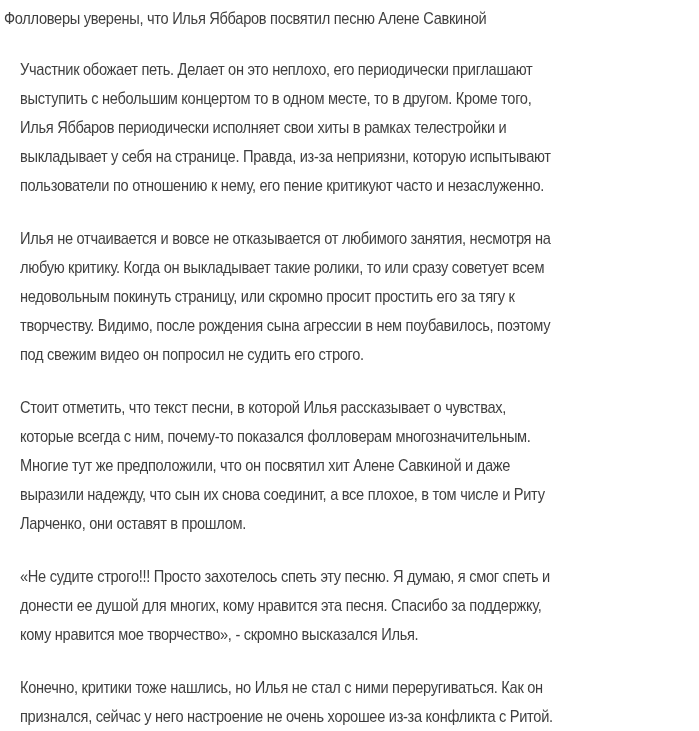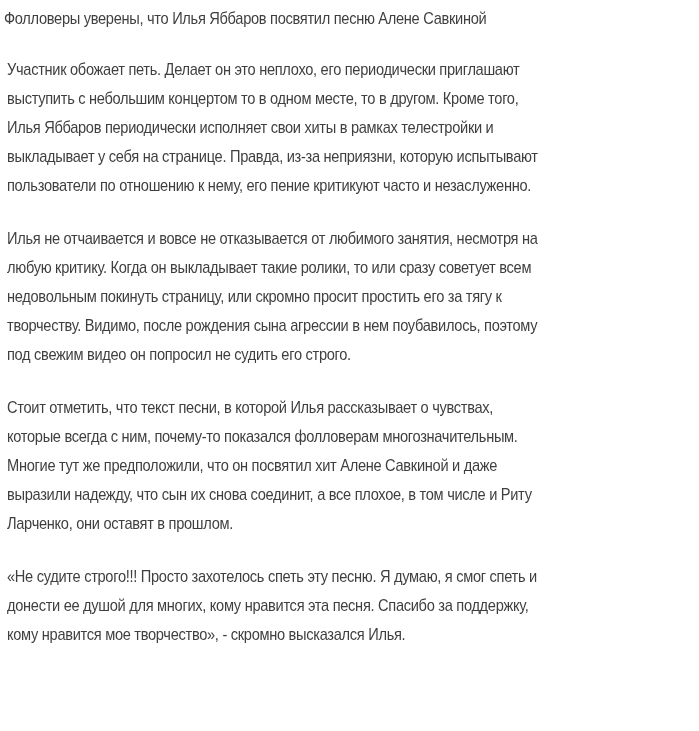--- a/index.html
+++ b/index.html
@@ -29,21 +29,21 @@
     height: 29px;
     line-height: 29px;
     transform-origin: left center;
     transform: scaleX(0.86);
   }
   .title {
     margin-top: 4px;
     margin-bottom: 22px;
   }
   .para {
-    margin: 0 0 24px 3px;
+    margin: 0 0 24px 16px;
   }
 </style>
 </head>
 <body>
 
 <div class="article">
   <div class="line title">Фолловеры уверены, что Илья Яббаров посвятил песню Алене Савкиной</div>
 
   <div class="para">
     <span class="line">Участник обожает петь. Делает он это неплохо, его периодически приглашают</span>
@@ -68,13 +68,18 @@
     <span class="line">выразили надежду, что сын их снова соединит, а все плохое, в том числе и Риту</span>
     <span class="line">Ларченко, они оставят в прошлом.</span>
   </div>
 
   <div class="para">
     <span class="line">«Не судите строго!!! Просто захотелось спеть эту песню. Я думаю, я смог спеть и</span>
     <span class="line">донести ее душой для многих, кому нравится эта песня. Спасибо за поддержку,</span>
     <span class="line">кому нравится мое творчество», - скромно высказался Илья.</span>
   </div>
 
+  <div class="para">
+    <span class="line">Конечно, критики тоже нашлись, но Илья не стал с ними переругиваться. Как он</span>
+    <span class="line">признался, сейчас у него настроение не очень хорошее из-за конфликта с Ритой.</span>
+
+  </div>
 </div>
 
 </body></html>

